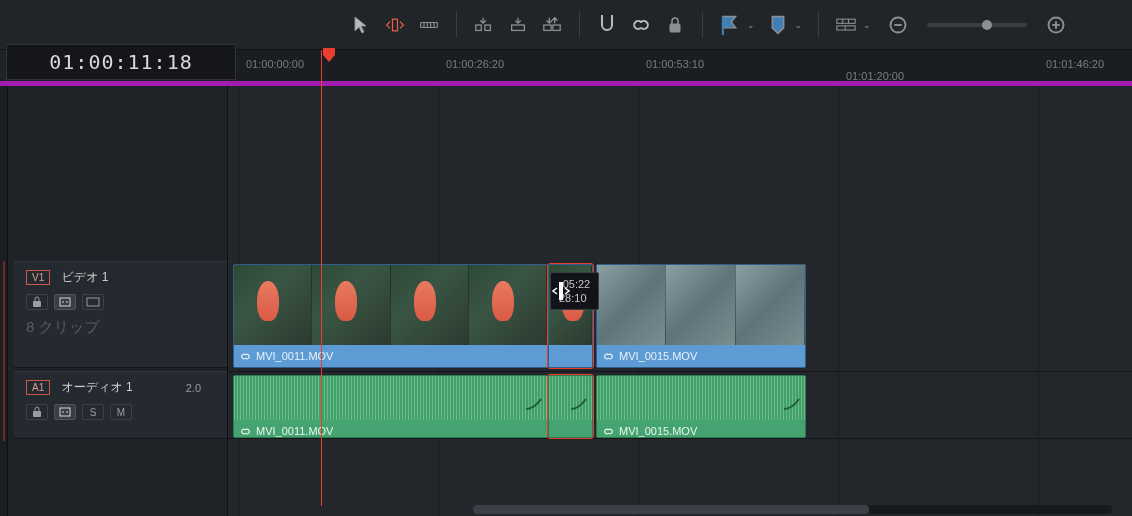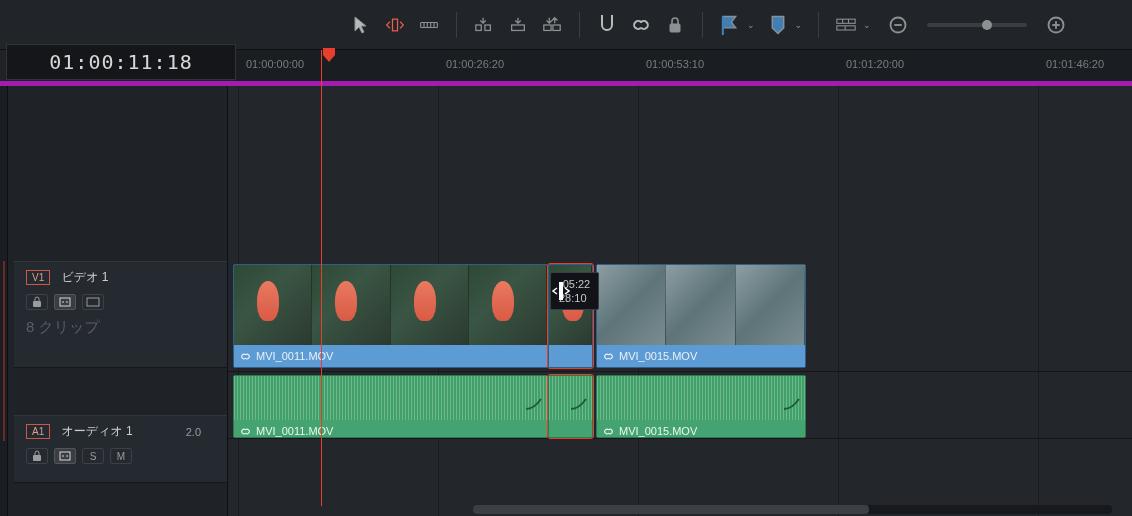--- a/index.html
+++ b/index.html
@@ -55,21 +55,21 @@
   .track-area { display:flex; height:430px; }
   .track-headers { width:228px; background:#1f2227; border-right:1px solid #0e0f11; position:relative;}
   .tracks { flex:1; position:relative; background:#23262b; overflow:hidden;}
   .edge-strip { position:absolute; left:0; top:0; bottom:0; width:8px; background:#1a1d21; border-right:1px solid #0e0f11;}
   .left-edge { left:0;}
   .right-accent { position:absolute; left:3px; top:175px; width:2px; height:180px; background:#e73e2d; opacity:.4;}
 
   
   .vh, .ah { position:absolute; left:14px; right:0; border-top:1px solid #32353a; border-bottom:1px solid #14161a; background:#252930;}
   .vh { top:175px; height:107px; }
-  .ah { top:285px; height:68px;margin-top:44px; }
+  .ah { top:285px; height:68px; }
   .track-tag { display:inline-block; border:1px solid #ca5a45; color:#d8a090; font-size:10px; padding:1px 5px; margin:8px 8px 0 12px;}
   .track-name { color:#cfcfcf; font-size:12px; }
   .sub-icons { margin:8px 0 0 12px; display:flex; gap:6px; align-items:center;}
   .mini-ico { width:22px; height:16px; border:1px solid #3d4046; border-radius:2px; display:flex; align-items:center; justify-content:center; color:#9a9d9f; font-size:10px; cursor:pointer;}
   .mini-ico.on { background:#3a3d44; border-color:#555; color:#d7d7d7;}
   .clip-count { color:#5a5d62; font-size:15px; margin:8px 0 0 12px;}
   .audio-level { position:absolute; right:26px; top:10px; color:#9a9d9f; font-size:11px;}
 
   
   .lane { position:absolute; left:0; right:0; }
@@ -213,21 +213,21 @@
       </svg>
   </span>
 </div>
 
 <div class="tc-bar">
   <div class="tc-display">01:00:11:18</div>
   <div class="ruler" id="ruler">
       <span class="tick" style="left: 10px;">01:00:00:00</span>
       <span class="tick" style="left: 210px;">01:00:26:20</span>
       <span class="tick" style="left: 410px;">01:00:53:10</span>
-      <span class="tick" style="left: 610px;">01:01:20:00</span>
+      <span class="tick" style="left: 610px; margin-top: 12px;">01:01:20:00</span>
       <span class="tick" style="left: 810px;">01:01:46:20</span>
       <div class="playhead-marker" style="left: 86px;"><svg width="14" height="16" viewBox="0 0 14 16">
           <path d="M1 1 H13 V8 L7 15 L1 8 Z"></path>
         </svg></div>
     </div>
 </div>
 
 <div class="track-area">
   <div class="track-headers">
     <div class="edge-strip left-edge">

